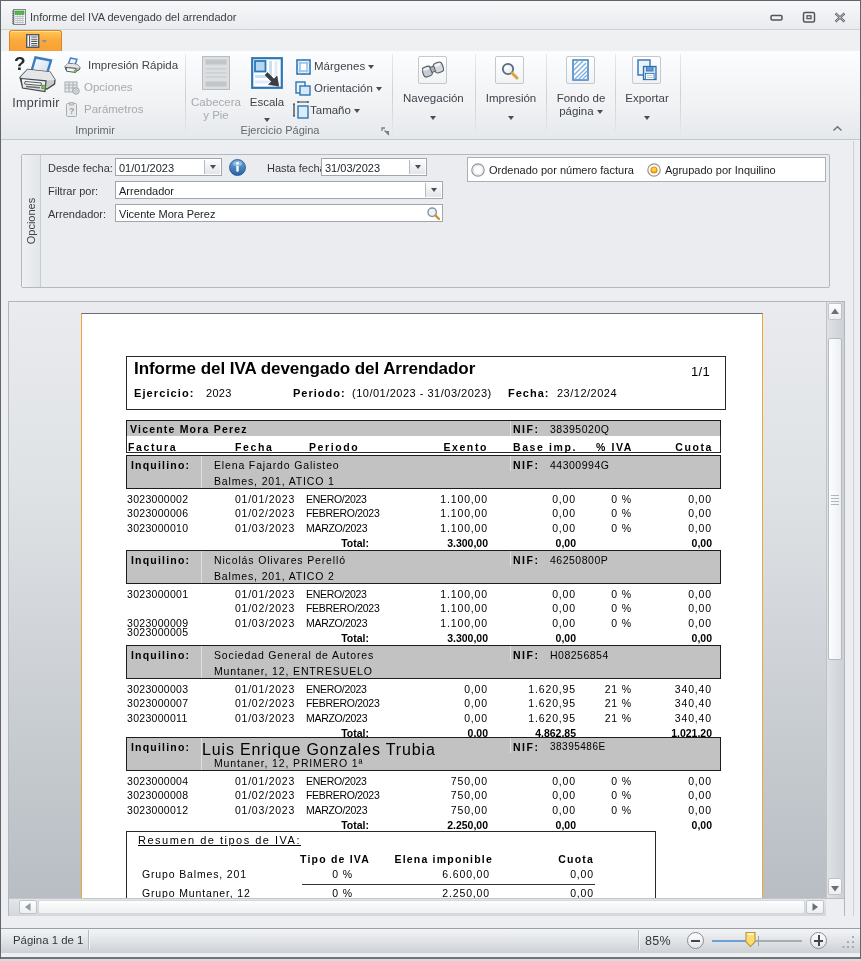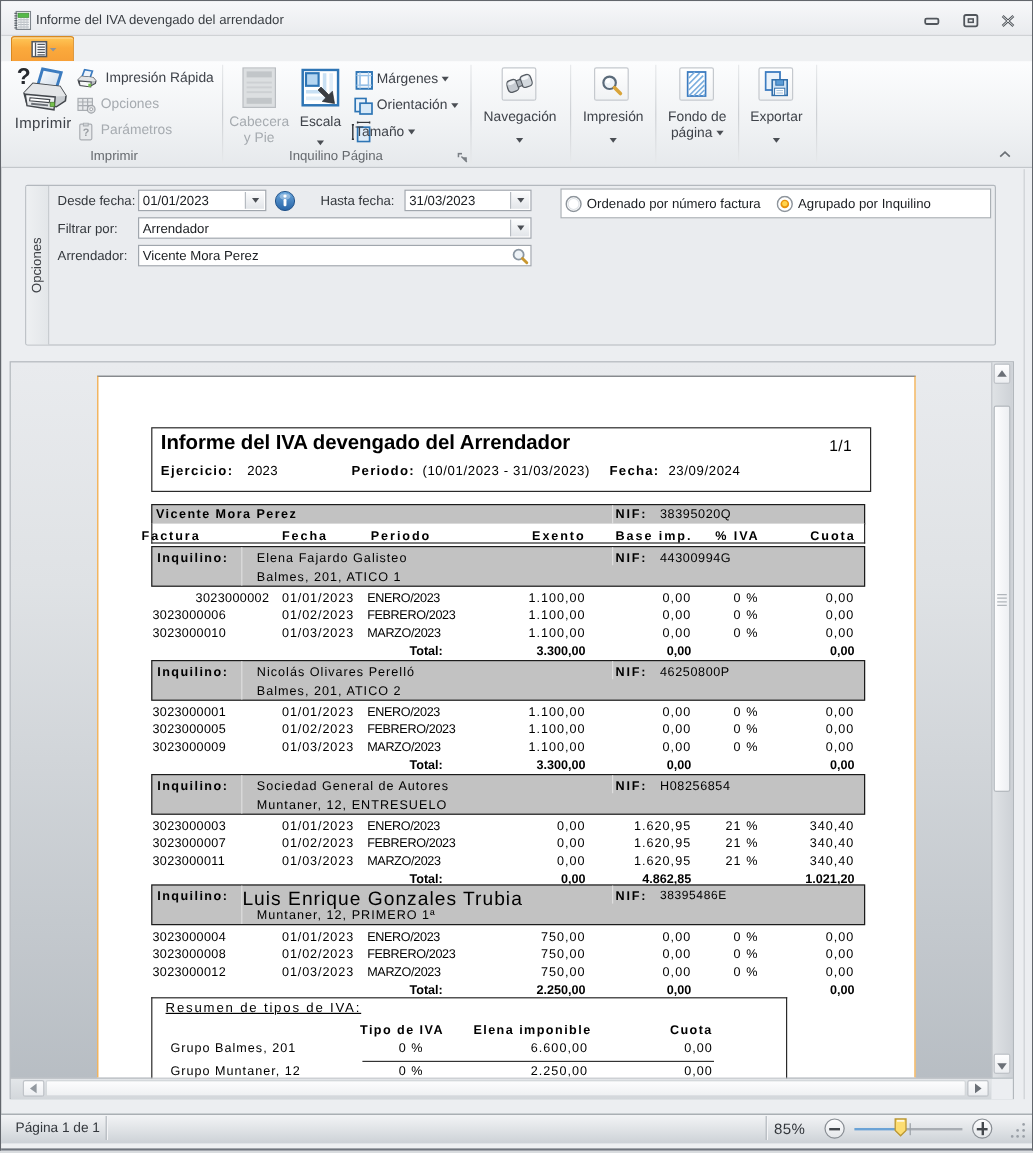--- a/index.html
+++ b/index.html
@@ -71,21 +71,21 @@
 <path d="M15.5 6h5.5l-2.75 3z" fill="#8d939b"></path>
 </svg>
 <div class="ribbon"></div>
 <div class="rsep" style="left:185px;top:54px"></div>
 <div class="rsep" style="left:392px;top:54px"></div>
 <div class="rsep" style="left:475px;top:54px"></div>
 <div class="rsep" style="left:546px;top:54px"></div>
 <div class="rsep" style="left:615px;top:54px"></div>
 <div class="rsep" style="left:680px;top:54px"></div>
 <div class="rlabel" style="left:40px;width:110px;top:124px">Imprimir</div>
-<div class="rlabel" style="left:210px;width:140px;top:124px">Inquilino Página</div>
+<div class="rlabel" style="left:210px;width:140px;top:124px">Ejercicio Página</div>
 <svg class="abs" style="left:381px;top:127px" width="10" height="10" viewBox="0 0 10 10">
 <path d="M1 4V1h3" fill="none" stroke="#7a7f85" stroke-width="1.3"></path>
 <path d="M4 4h4v4z" fill="#7a7f85"></path>
     <path d="M8 8L3.5 3.5" stroke="#7a7f85" stroke-width="1.2"></path>
 </svg>
 <svg class="abs" style="left:831px;top:123px" width="13" height="12" viewBox="0 0 13 12">
 <path d="M2.5 7.5 L6.5 3.8 L10.5 7.5" fill="none" stroke="#6a6f75" stroke-width="1.4"></path>
 <path d="M2.5 10.5 L6.5 6.8 L10.5 10.5" fill="none" stroke="#6a6f75" stroke-width="1.4" opacity="0"></path>
 </svg>
 <svg class="abs" style="left:14px;top:54px" width="42" height="40" viewBox="0 0 42 40">
@@ -157,21 +157,21 @@
 <svg class="abs" style="left:295px;top:81px" width="16" height="16" viewBox="0 0 16 16">
 <rect x="1" y="1" width="9" height="11" fill="#eaf2fa" stroke="#2e75b5" stroke-width="1.4"></rect>
 <rect x="5" y="5" width="10" height="9" fill="#d7e9f8" stroke="#2e75b5" stroke-width="1.4"></rect>
 </svg>
 <div class="btext abs" style="left:314px;top:82px">Orientación <span class="arr"></span></div>
 <svg class="abs" style="left:293px;top:101px" width="17" height="18" viewBox="0 0 17 18">
 <path d="M1 3v12M0 3h2M0 15h2" stroke="#33373c" stroke-width="1.2"></path>
 <path d="M5 1h10M5 0v2M15 0v2" stroke="#33373c" stroke-width="1.2"></path>
 <rect x="5" y="5" width="10" height="12" fill="#ddebf8" stroke="#2e75b5" stroke-width="1.4"></rect>
 </svg>
-<div class="btext abs" style="left:296px;top:104px">Tamaño <span class="arr"></span></div>
+<div class="btext abs" style="left:310px;top:104px">Tamaño <span class="arr"></span></div>
 <div class="iconbox" style="left:418px;top:56px"></div>
 <svg class="abs" style="left:422px;top:61px" width="22" height="18" viewBox="0 0 22 18">
 <g transform="rotate(-20 11 9)">
 <rect x="0.5" y="3.5" width="9" height="10" rx="3" fill="#c6cbd1" stroke="#565c63" stroke-width="1.1"></rect>
 <rect x="12.5" y="3.5" width="9" height="10" rx="3" fill="#d4d9de" stroke="#565c63" stroke-width="1.1"></rect>
 <rect x="9" y="5.5" width="4" height="5.5" fill="#aab0b7" stroke="#565c63" stroke-width="0.9"></rect>
 <ellipse cx="5" cy="5.8" rx="3" ry="1.4" fill="#eef1f4"></ellipse>
 <ellipse cx="17" cy="5.8" rx="3" ry="1.4" fill="#f4f6f8"></ellipse>
 </g>
 </svg>
@@ -221,21 +221,21 @@
       <linearGradient id="ig" x1="0" y1="0" x2="0" y2="1">
         <stop offset="0" stop-color="#6aa7dd"></stop>
         <stop offset="1" stop-color="#2763a5"></stop>
       </linearGradient>
     </defs>
 <circle cx="8.5" cy="8.5" r="8" fill="url(#ig)" stroke="#1e4f86" stroke-width="0.8"></circle>
 <ellipse cx="8.5" cy="4.8" rx="4.5" ry="2.6" fill="#fff" opacity="0.35"></ellipse>
 <rect x="7.3" y="6.8" width="2.4" height="6" rx="1" fill="#fff"></rect>
 <circle cx="8.5" cy="4.4" r="1.4" fill="#fff"></circle>
 </svg>
-<div class="field" style="left:337px;top:158px;width:106px;height:18px">
+<div class="field" style="left:321px;top:158px;width:106px;height:18px">
 <div class="fieldtext">31/03/2023</div>
 <div class="dropbtn">
       <span class="arr"></span>
     </div>
   </div>
 <div class="field" style="left:467px;top:157px;width:359px;height:25px;border-color:#aab0b5"></div>
 <svg class="abs" style="left:471px;top:163px" width="14" height="14" viewBox="0 0 14 14">
 <circle cx="7" cy="7" r="6.2" fill="#fff" stroke="#8e959c" stroke-width="1.2"></circle>
 <circle cx="7" cy="7" r="4.6" fill="none" stroke="#dfe3e7" stroke-width="1"></circle>
 </svg>
@@ -262,43 +262,43 @@
 <div class="preview"></div>
 <div class="page" style="left:81px;top:313px"></div>
 <div class="abs" style="left:126px;top:356px;width:600px;height:54px;border:1px solid #2a2a2a;background:#fff"></div>
 <div class="rb" style="left:134px;top:359px;font-size:17px;letter-spacing:-.05px;">Informe del IVA devengado del Arrendador</div>
 <div class="r ls3" style="right:151px;top:364px;font-size:13px;">1/1</div>
 <div class="rb" style="left:134px;top:387px;font-size:11px;letter-spacing:1.1px;">Ejercicio:</div>
 <div class="r ls3" style="left:206px;top:387px;font-size:11px;">2023</div>
 <div class="rb" style="left:293px;top:387px;font-size:11px;letter-spacing:1.0px;">Periodo:</div>
 <div class="r ls5" style="left:352px;top:387px;font-size:11px;">(10/01/2023 - 31/03/2023)</div>
 <div class="rb" style="left:508px;top:387px;font-size:11px;letter-spacing:1.0px;">Fecha:</div>
-<div class="r ls5" style="left:557px;top:387px;font-size:11px;">23/09/2024</div>
+<div class="r ls5" style="left:557px;top:387px;font-size:11px;">23/12/2024</div>
 <div class="band" style="left:126px;top:420px;height:17px"></div>
 <div class="abs" style="left:510px;top:421px;width:1px;height:15px;background:#dedede"></div>
 <div class="rb lsb12" style="left:130px;top:423px;font-size:10.5px;">Vicente Mora Perez</div>
 <div class="rb lsn" style="left:513px;top:423px;font-size:10.5px;">NIF:</div>
 <div class="r ls5" style="left:550px;top:423px;font-size:10.5px;">38395020Q</div>
 <div class="abs" style="left:126px;top:436px;width:595px;height:17px;border:1px solid #2a2a2a;border-top:none;background:#fff"></div>
-<div class="rb lsb16" style="left:118px;top:440.5px;font-size:10.5px;text-align:right;">Factura</div>
+<div class="rb lsb16" style="left:128px;top:440.5px;font-size:10.5px;text-align:right;">Factura</div>
 <div class="rb lsb16" style="left:235px;top:440.5px;font-size:10.5px;">Fecha</div>
 <div class="rb lsb16" style="left:309px;top:440.5px;font-size:10.5px;">Periodo</div>
 <div class="rb lsb16" style="right:373px;top:440.5px;font-size:10.5px;">Exento</div>
 <div class="rb lsb16" style="right:284px;top:440.5px;font-size:10.5px;">Base imp.</div>
 <div class="rb lsb16" style="right:228px;top:440.5px;font-size:10.5px;">% IVA</div>
 <div class="rb lsb16" style="right:148px;top:440.5px;font-size:10.5px;">Cuota</div>
 <div class="band" style="left:126px;top:455px;height:34px"></div>
 <div class="abs" style="left:201px;top:456px;width:1px;height:32px;background:#dedede"></div>
 <div class="abs" style="left:510px;top:456px;width:1px;height:15px;background:#dedede"></div>
 <div class="rb lsb12" style="left:131px;top:459px;font-size:10.5px;">Inquilino:</div>
 <div class="r ls8" style="left:214px;top:459px;font-size:10.5px;">Elena Fajardo Galisteo</div>
 <div class="rb lsn" style="left:513px;top:459px;font-size:10.5px;">NIF:</div>
 <div class="r ls5" style="left:550px;top:459px;font-size:10.5px;">44300994G</div>
 <div class="r ls8" style="left:214px;top:475px;font-size:10.5px;">Balmes, 201, ATICO 1</div>
-<div class="r ls3" style="left:127px;top:492.5px;font-size:10.5px;margin-left:36px;">3023000002</div>
+<div class="r ls3" style="left:127px;top:492.5px;font-size:10.5px;">3023000002</div>
 <div class="r ls7" style="left:235px;top:492.5px;font-size:10.5px;">01/01/2023</div>
 <div class="r lsm3" style="left:306px;top:492.5px;font-size:10.5px;">ENERO/2023</div>
 <div class="r ls8" style="right:373px;top:492.5px;font-size:10.5px;">1.100,00</div>
 <div class="r ls8" style="right:285px;top:492.5px;font-size:10.5px;">0,00</div>
 <div class="r ls8" style="right:229px;top:492.5px;font-size:10.5px;">0 %</div>
 <div class="r ls8" style="right:149px;top:492.5px;font-size:10.5px;">0,00</div>
 <div class="r ls3" style="left:127px;top:507.0px;font-size:10.5px;">3023000006</div>
 <div class="r ls7" style="left:235px;top:507.0px;font-size:10.5px;">01/02/2023</div>
 <div class="r lsm3" style="left:306px;top:507.0px;font-size:10.5px;">FEBRERO/2023</div>
 <div class="r ls8" style="right:373px;top:507.0px;font-size:10.5px;">1.100,00</div>
@@ -324,21 +324,21 @@
 <div class="rb lsn" style="left:513px;top:554px;font-size:10.5px;">NIF:</div>
 <div class="r ls5" style="left:550px;top:554px;font-size:10.5px;">46250800P</div>
 <div class="r ls8" style="left:214px;top:570px;font-size:10.5px;">Balmes, 201, ATICO 2</div>
 <div class="r ls3" style="left:127px;top:587.5px;font-size:10.5px;">3023000001</div>
 <div class="r ls7" style="left:235px;top:587.5px;font-size:10.5px;">01/01/2023</div>
 <div class="r lsm3" style="left:306px;top:587.5px;font-size:10.5px;">ENERO/2023</div>
 <div class="r ls8" style="right:373px;top:587.5px;font-size:10.5px;">1.100,00</div>
 <div class="r ls8" style="right:285px;top:587.5px;font-size:10.5px;">0,00</div>
 <div class="r ls8" style="right:229px;top:587.5px;font-size:10.5px;">0 %</div>
 <div class="r ls8" style="right:149px;top:587.5px;font-size:10.5px;">0,00</div>
-<div class="r ls3" style="left:127px;top:602.0px;font-size:10.5px;text-align:right;">3023000005</div>
+<div class="r ls3" style="left:127px;top:626px;font-size:10.5px;text-align:right;">3023000005</div>
 <div class="r ls7" style="left:235px;top:602.0px;font-size:10.5px;">01/02/2023</div>
 <div class="r lsm3" style="left:306px;top:602.0px;font-size:10.5px;">FEBRERO/2023</div>
 <div class="r ls8" style="right:373px;top:602.0px;font-size:10.5px;">1.100,00</div>
 <div class="r ls8" style="right:285px;top:602.0px;font-size:10.5px;">0,00</div>
 <div class="r ls8" style="right:229px;top:602.0px;font-size:10.5px;">0 %</div>
 <div class="r ls8" style="right:149px;top:602.0px;font-size:10.5px;">0,00</div>
 <div class="r ls3" style="left:127px;top:616.5px;font-size:10.5px;">3023000009</div>
 <div class="r ls7" style="left:235px;top:616.5px;font-size:10.5px;">01/03/2023</div>
 <div class="r lsm3" style="left:306px;top:616.5px;font-size:10.5px;">MARZO/2023</div>
 <div class="r ls8" style="right:373px;top:616.5px;font-size:10.5px;">1.100,00</div>

